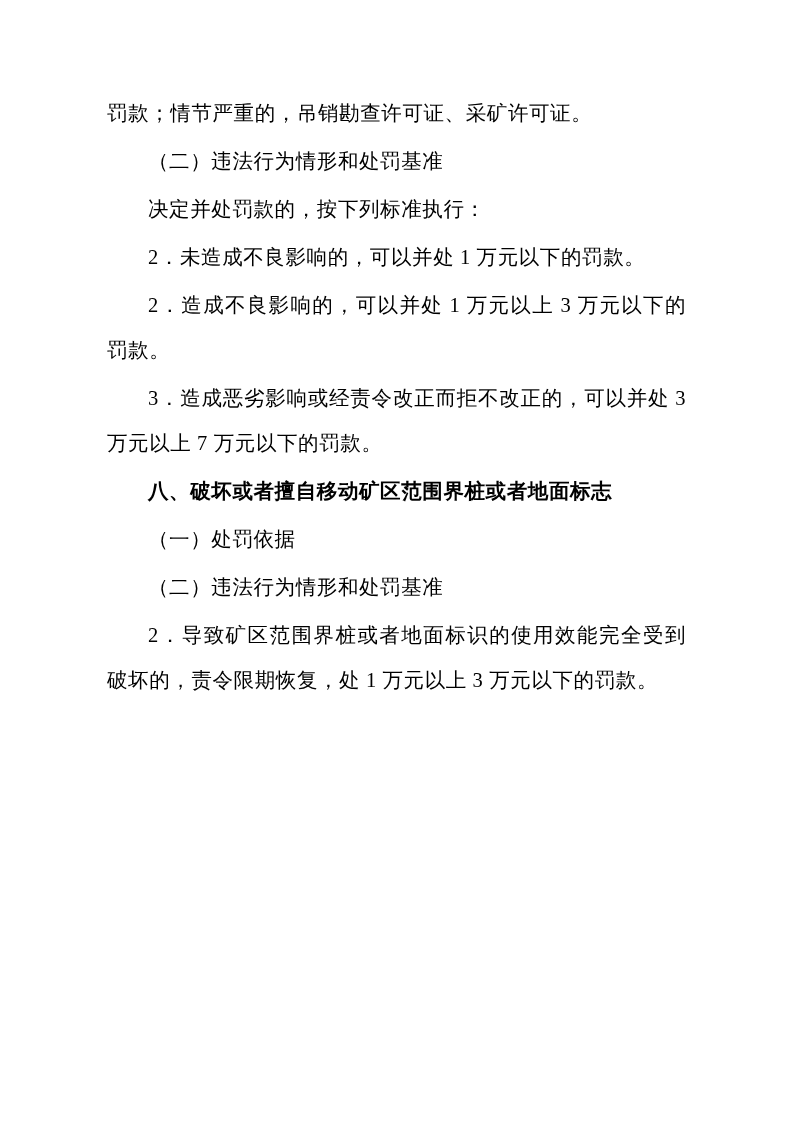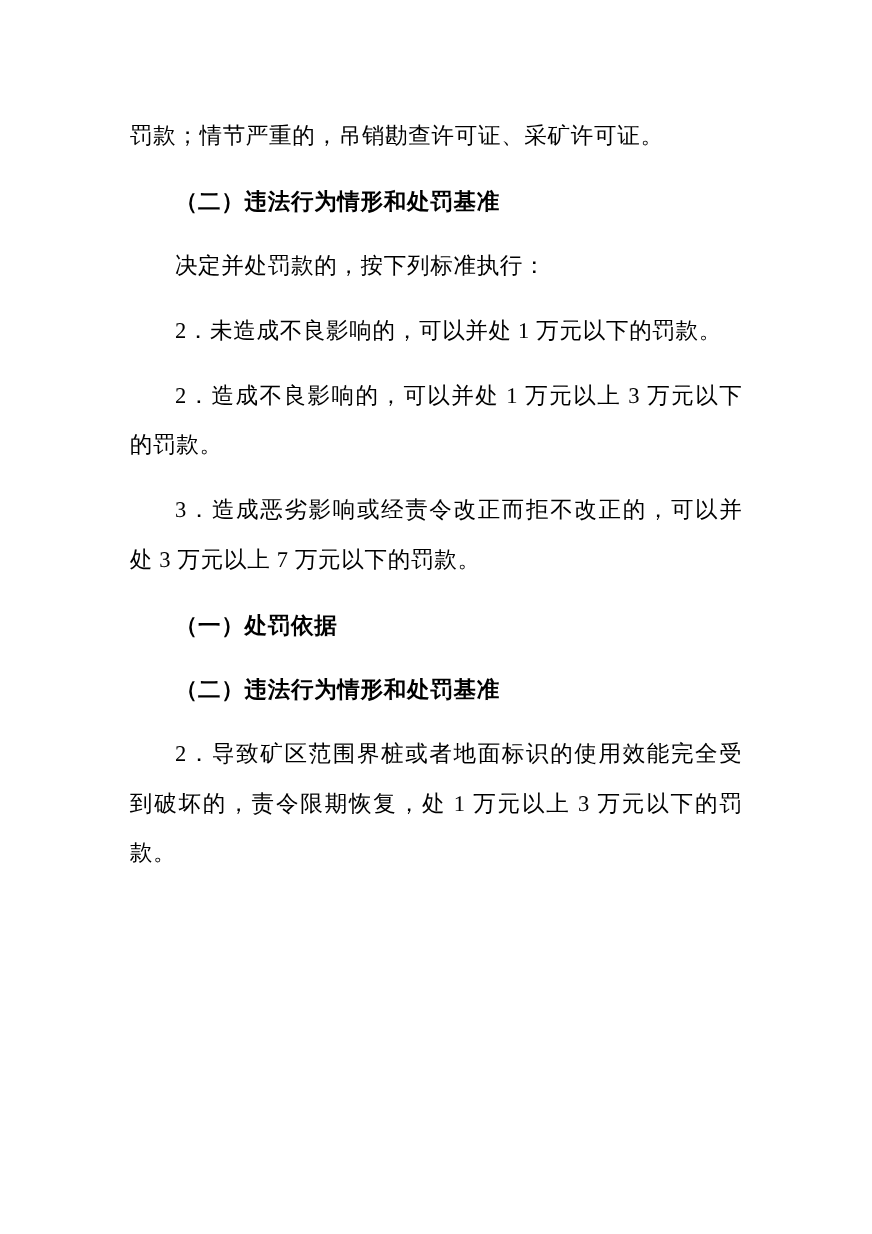--- a/index.html
+++ b/index.html
@@ -23,37 +23,37 @@
     overflow: hidden;
   }
   .doc-body {
     font-size: 20.5px;
     line-height: 45px;
     letter-spacing: 0.6px;
     text-align: justify;
     text-justify: inter-ideograph;
   }
   p {
-    margin: 14px;
+    margin: 3px;
     padding: 0;
   }
   .para {
     text-indent: 2em;
   }
   .flush {
     text-indent: 0;
   }
   .heading {
     text-indent: 2em;
     font-weight: bold;
     font-family: "DejaVu Serif", "Liberation Serif", serif;
   }
   .subheading {
     text-indent: 2em;
-    font-weight: bold;
+    font-weight: normal;
     font-family: "DejaVu Serif", "Liberation Serif", serif;
   }
 </style>
 </head>
 <body>
 
 <div class="page">
   <div class="doc-body">
 
     <p class="flush">罚款；情节严重的，吊销勘查许可证、采矿许可证。</p>
@@ -61,20 +61,21 @@
     <p class="subheading">（二）违法行为情形和处罚基准</p>
 
     <p class="para">决定并处罚款的，按下列标准执行：</p>
 
     <p class="para">2．未造成不良影响的，可以并处 1 万元以下的罚款。</p>
 
     <p class="para">2．造成不良影响的，可以并处 1 万元以上 3 万元以下的罚款。</p>
 
     <p class="para">3．造成恶劣影响或经责令改正而拒不改正的，可以并处 3 万元以上 7 万元以下的罚款。</p>
 
+    <p class="heading">八、破坏或者擅自移动矿区范围界桩或者地面标志</p>
 
     <p class="subheading">（一）处罚依据</p>
 
 
     <p class="subheading">（二）违法行为情形和处罚基准</p>
 
 
     <p class="para">2．导致矿区范围界桩或者地面标识的使用效能完全受到破坏的，责令限期恢复，处 1 万元以上 3 万元以下的罚款。</p>
 
 

